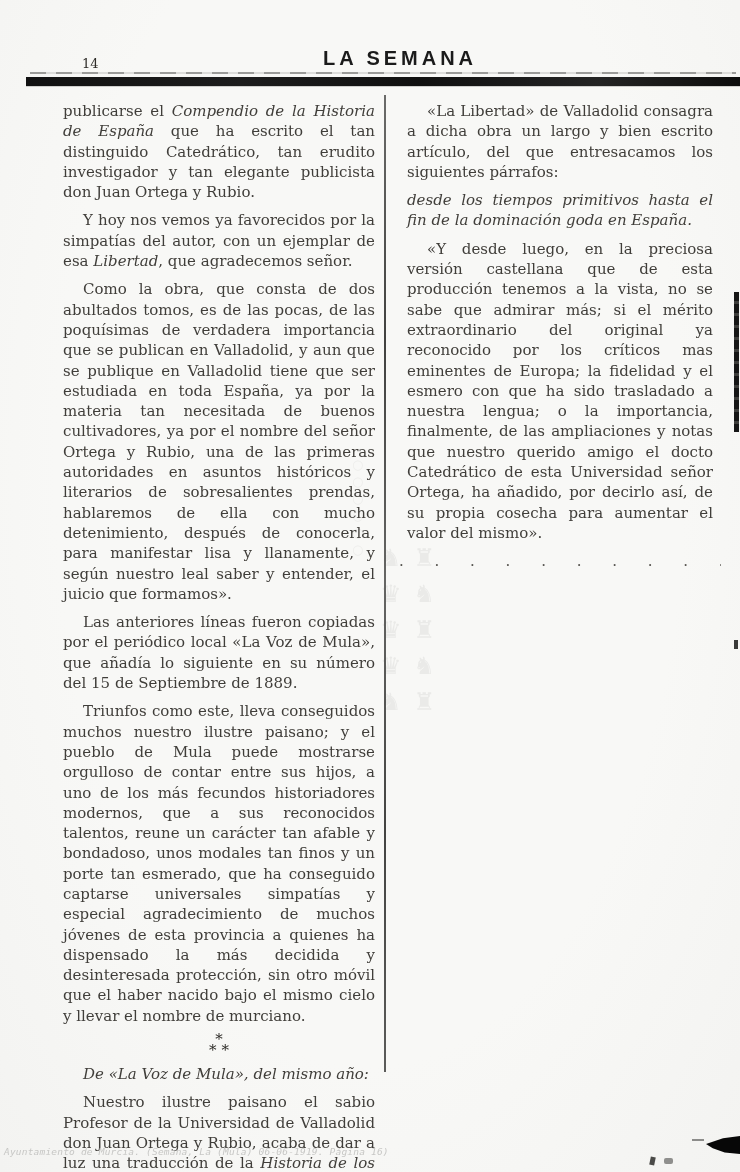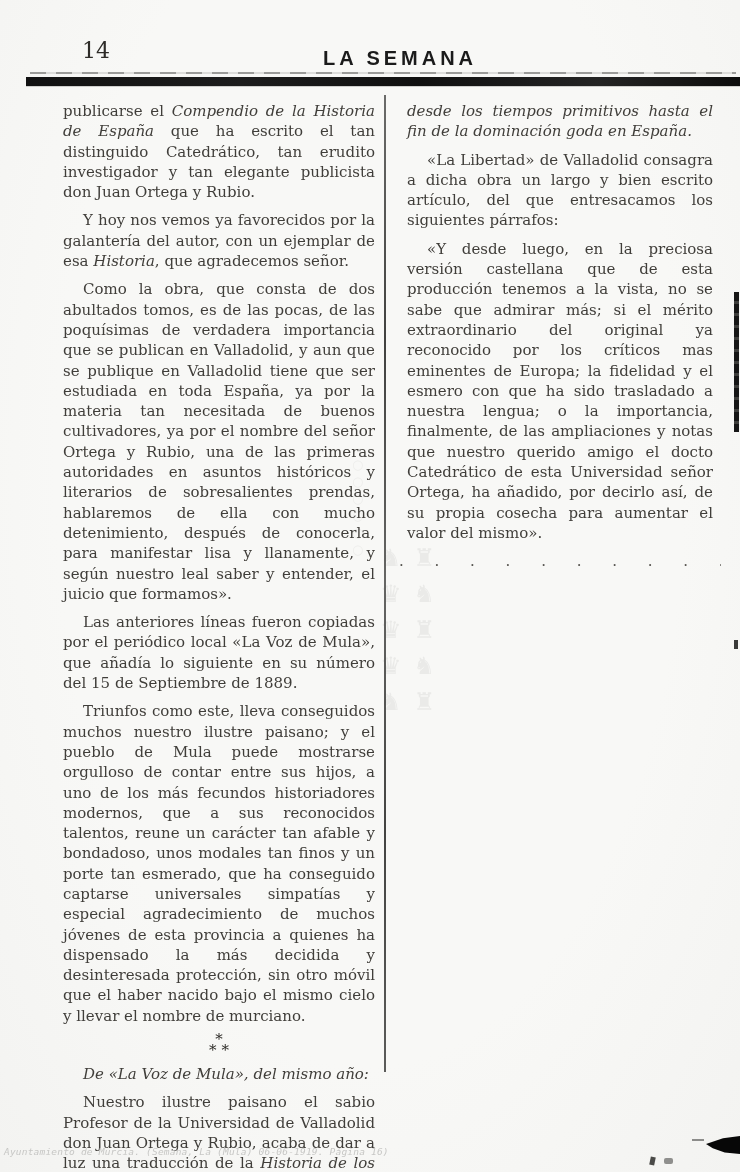--- a/index.html
+++ b/index.html
@@ -4,21 +4,21 @@
 <style>
   html,body{margin:0;padding:0;background:#e9e9e7;}
   .page{
     position:relative;width:740px;height:1172px;margin:0 auto;
     background:radial-gradient(ellipse at 50% 40%, #f8f8f6 60%, #f3f3f1 100%);
     overflow:hidden;
     font-family:"DejaVu Serif", serif;
     color:#403e3a;
   }
   
-  .pagenum{position:absolute;left:82px;top:38px;font-size:22px;color:#2e2c28;}
+  .pagenum{position:absolute;left:82px;top:56px;font-size:13px;color:#2e2c28;}
   .title{
     position:absolute;left:0;right:0;top:47px;text-align:center;
     transform:translateX(30px);
     font-family:"Liberation Sans", sans-serif;font-weight:bold;
     font-size:20px;letter-spacing:4px;color:#1b1b1b;
   }
   .rule-thin{
     position:absolute;left:30px;right:4px;top:72px;height:2px;
     background:repeating-linear-gradient(90deg,#9b9b99 0 16px,#dcdcda 16px 26px);
   }
@@ -97,35 +97,35 @@
   <div class="watermark">♞♜
 ♛♞
 ♛♜
 ♛♞
 ♞♜</div>
 
   <div class="divider"></div>
 
   <div class="col col-left">
     <p class="para"><span>publicarse el </span><i>Compendio de la Historia de España</i><span> que ha escrito el tan distinguido Catedrático, tan erudito investigador y tan elegante publicista don Juan Ortega y Rubio.</span></p>
-    <p class="para ind"><span>Y hoy nos vemos ya favorecidos por la galantería del autor, con un ejemplar de esa </span><i>Historia</i><span>, que agradecemos señor.</span></p>
+    <p class="para ind"><span>Y hoy nos vemos ya favorecidos por la simpatías del autor, con un ejemplar de esa </span><i>Libertad</i><span>, que agradecemos señor.</span></p>
     <p class="para ind"><span>Como la obra, que consta de dos abultados tomos, es de las pocas, de las poquísimas de verdadera importancia que se publican en Valladolid, y aun que se publique en Valladolid tiene que ser estudiada en toda España, ya por la materia tan necesitada de buenos cultivadores, ya por el nombre del señor Ortega y Rubio, una de las primeras autoridades en asuntos históricos y literarios de sobresalientes prendas, hablaremos de ella con mucho detenimiento, después de conocerla, para manifestar lisa y llanamente, y según nuestro leal saber y entender, el juicio que formamos».</span></p>
     <p class="para ind"><span>Las anteriores líneas fueron copiadas por el periódico local «La Voz de Mula», que añadía lo siguiente en su número del 15 de Septiembre de 1889.</span></p>
     <p class="para ind"><span>Triunfos como este, lleva conseguidos muchos nuestro ilustre paisano; y el pueblo de Mula puede mostrarse orgulloso de contar entre sus hijos, a uno de los más fecundos historiadores modernos, que a sus reconocidos talentos, reune un carácter tan afable y bondadoso, unos modales tan finos y un porte tan esmerado, que ha conseguido captarse universales simpatías y especial agradecimiento de muchos jóvenes de esta provincia a quienes ha dispensado la más decidida y desinteresada protección, sin otro móvil que el haber nacido bajo el mismo cielo y llevar el nombre de murciano.</span></p>
     <div class="asterism">
       <div>*</div>
       <div>* *</div>
     </div>
     <p class="para ind"><i>De «La Voz de Mula», del mismo año:</i></p>
     <p class="para ind"><span>Nuestro ilustre paisano el sabio Profesor de la Universidad de Valladolid don Juan Ortega y Rubio, acaba de dar a luz una traducción de la </span><i>Historia de los godos,</i></p>
   </div>
 
   <div class="col col-right">
+    <p class="para ind"><span>«La Libertad» de Valladolid consagra a dicha obra un largo y bien escrito artículo, del que entresacamos los siguientes párrafos:</span></p>
     <p class="para"><i>desde los tiempos primitivos hasta el fin de la dominación goda en España.</i></p>
-    <p class="para ind"><span>«La Libertad» de Valladolid consagra a dicha obra un largo y bien escrito artículo, del que entresacamos los siguientes párrafos:</span></p>
     <p class="para ind"><span>«Y desde luego, en la preciosa versión castellana que de esta producción tenemos a la vista, no se sabe que admirar más; si el mérito extraordinario del original ya reconocido por los críticos mas eminentes de Europa; la fidelidad y el esmero con que ha sido trasladado a nuestra lengua; o la importancia, finalmente, de las ampliaciones y notas que nuestro querido amigo el docto Catedrático de esta Universidad señor Ortega, ha añadido, por decirlo así, de su propia cosecha para aumentar el valor del mismo».</span></p>
     <div class="dots">. . . . . . . . . . . . . .</div>
   </div>
 
   <div class="edge-strip"></div>
   <div class="edge-dot"></div>
   <div class="corner-dash"></div>
   <div class="corner-blob"></div>
   <div class="speck-a"></div>
   <div class="speck-b"></div>

